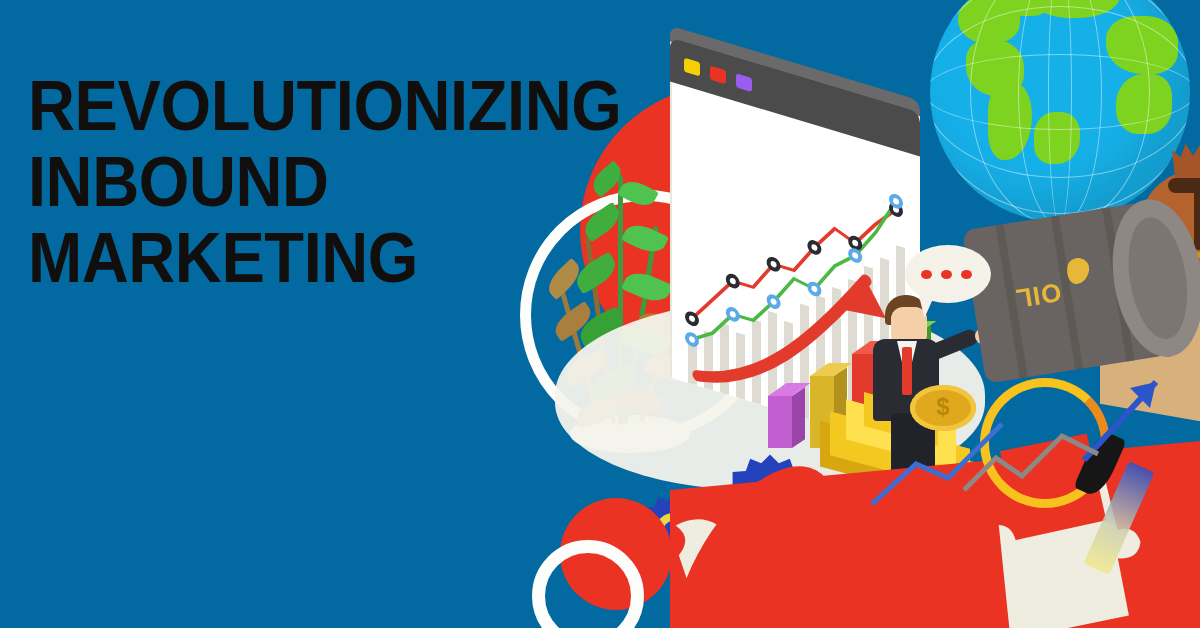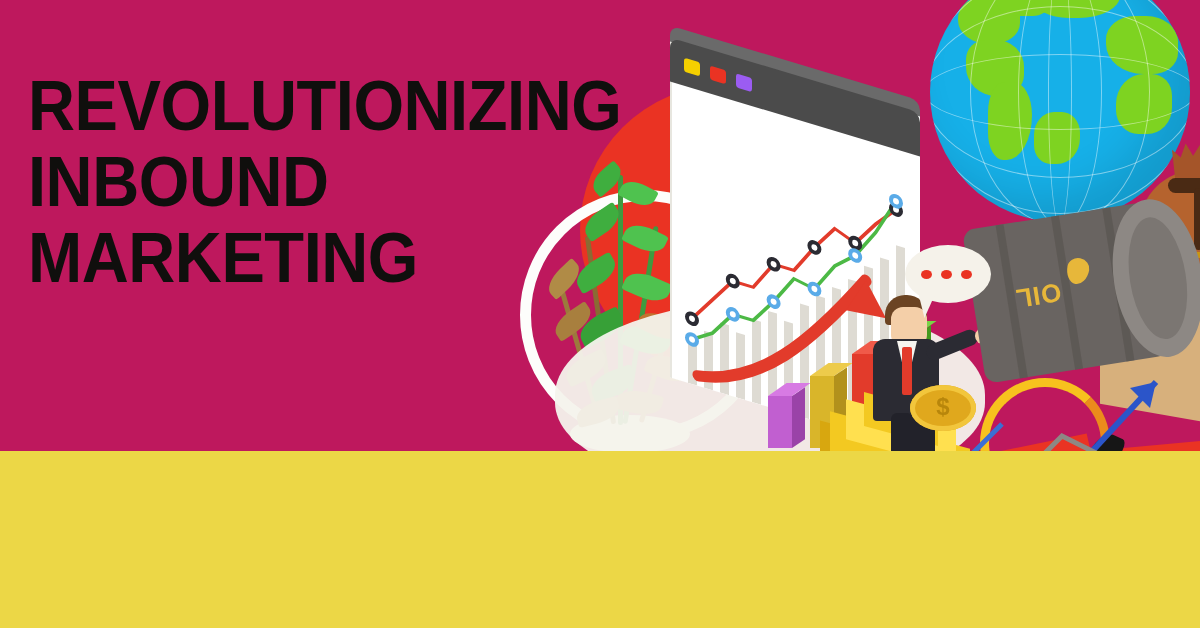--- a/index.html
+++ b/index.html
@@ -3,22 +3,22 @@
 <meta charset="utf-8">
 <style>
   * { margin:0; padding:0; box-sizing:border-box; }
   html,body { width:1200px; height:628px; overflow:hidden; }
   body {
     font-family:"Liberation Sans", sans-serif;
     background:#ecd746;
   }
   #banner {
     position:relative;
-    width:1200px; height:451px;
-    background:#be185d;
+    width:1200px; height:628px;
+    background:#0369a1;
     overflow:hidden;
   }
   
   #headline {
     position:absolute;
     left:28px; top:68px;
     width:660px;
     z-index:60;
   }
   #headline .line {

